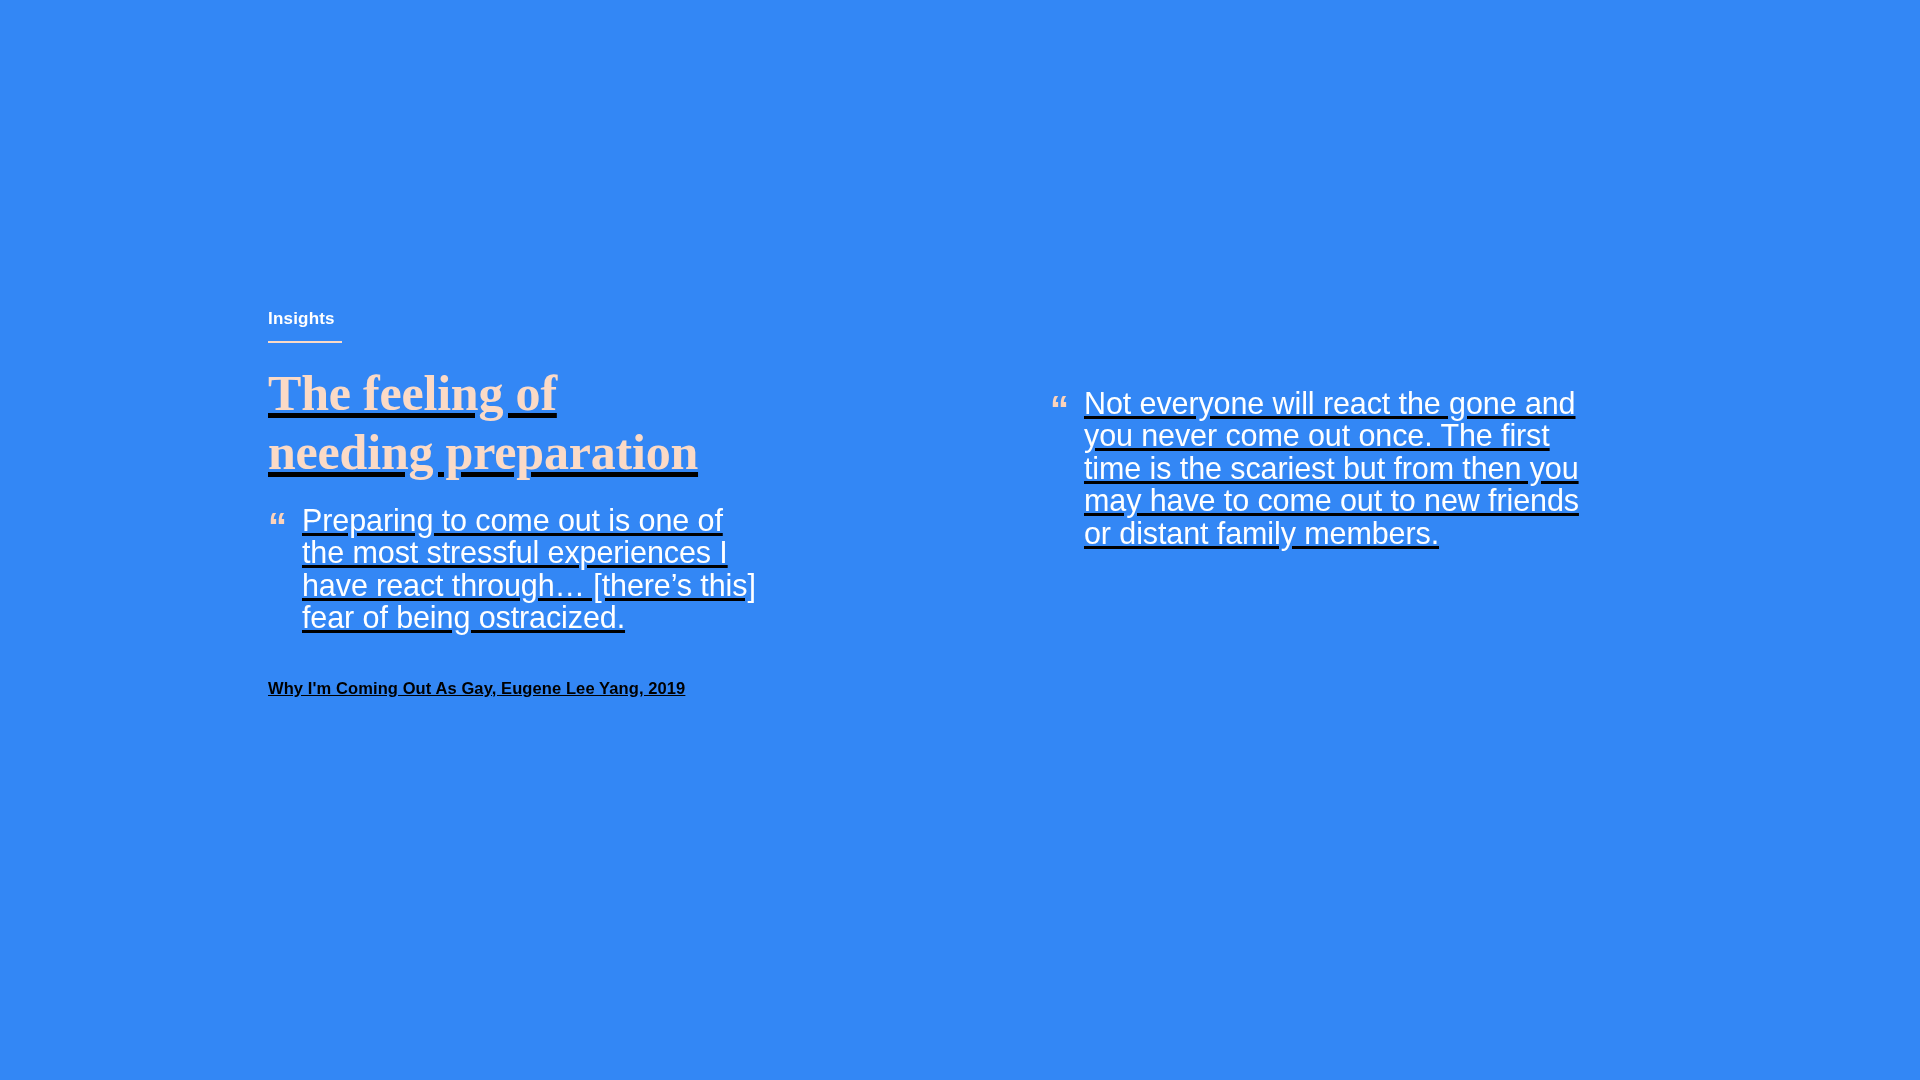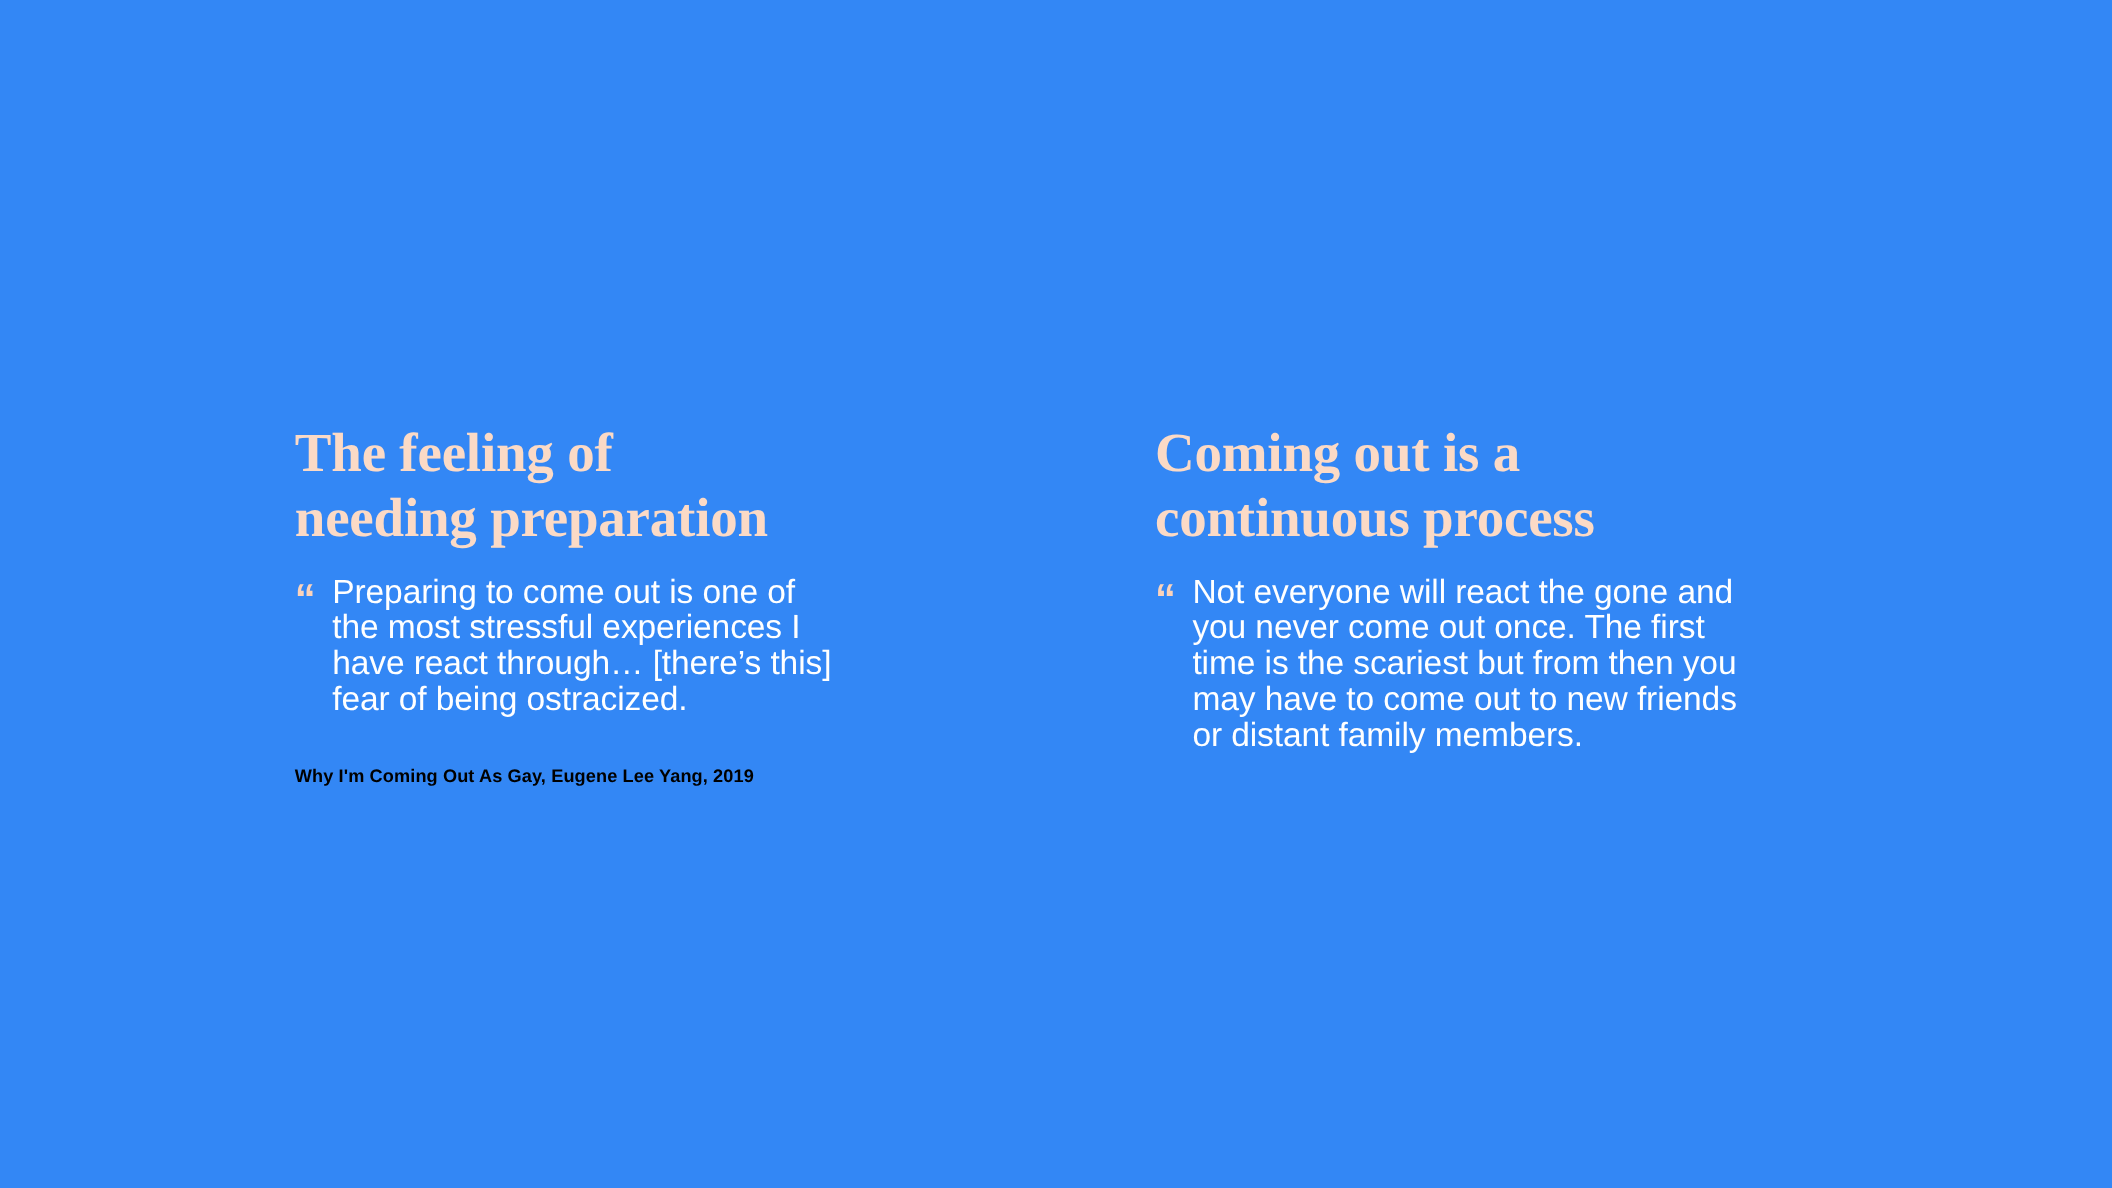--- a/index.html
+++ b/index.html
@@ -49,21 +49,22 @@
   
   .columns {
     position: absolute;
     left: 0;
     top: 0;
     width: 1920px;
     height: 1080px;
   }
   .column {
     position: absolute;
-    top: 382px;
+    top: 364px;
+    text-decoration: underline;
   }
   .column--left {
     left: 268px;
     width: 600px;
   }
   .column--right {
     left: 1050px;
     width: 660px;
   }
 
@@ -116,39 +117,41 @@
     color: #000000;
   }
   .column--left .attribution { margin-top: 45px; }
   .column--right .attribution { margin-top: 12px; }
 </style>
 </head>
 <body>
 
 <div class="slide">
 
+  <div class="eyebrow">
+    <span class="eyebrow-label">Insights</span>
+    <span class="eyebrow-rule"></span>
+  </div>
 
   <div class="columns">
 
     <div class="column column--left">
       <h2 class="insight-heading">The feeling of
 needing preparation</h2>
       <div class="quote-block">
         <span class="quote-mark">“</span>
         <p class="quote-text">Preparing to come out is one of
 the most stressful experiences I
 have react through… [there’s this]
 fear of being ostracized.</p>
       </div>
       <p class="attribution">Why I'm Coming Out As Gay, Eugene Lee Yang, 2019</p>
     </div>
 
     <div class="column column--right">
-      <h2 class="insight-heading">Coming out is a
-continuous process</h2>
       <div class="quote-block">
         <span class="quote-mark">“</span>
         <p class="quote-text">Not everyone will react the gone and
 you never come out once. The first
 time is the scariest but from then you
 may have to come out to new friends
 or distant family members.</p>
       </div>
     </div>
 

